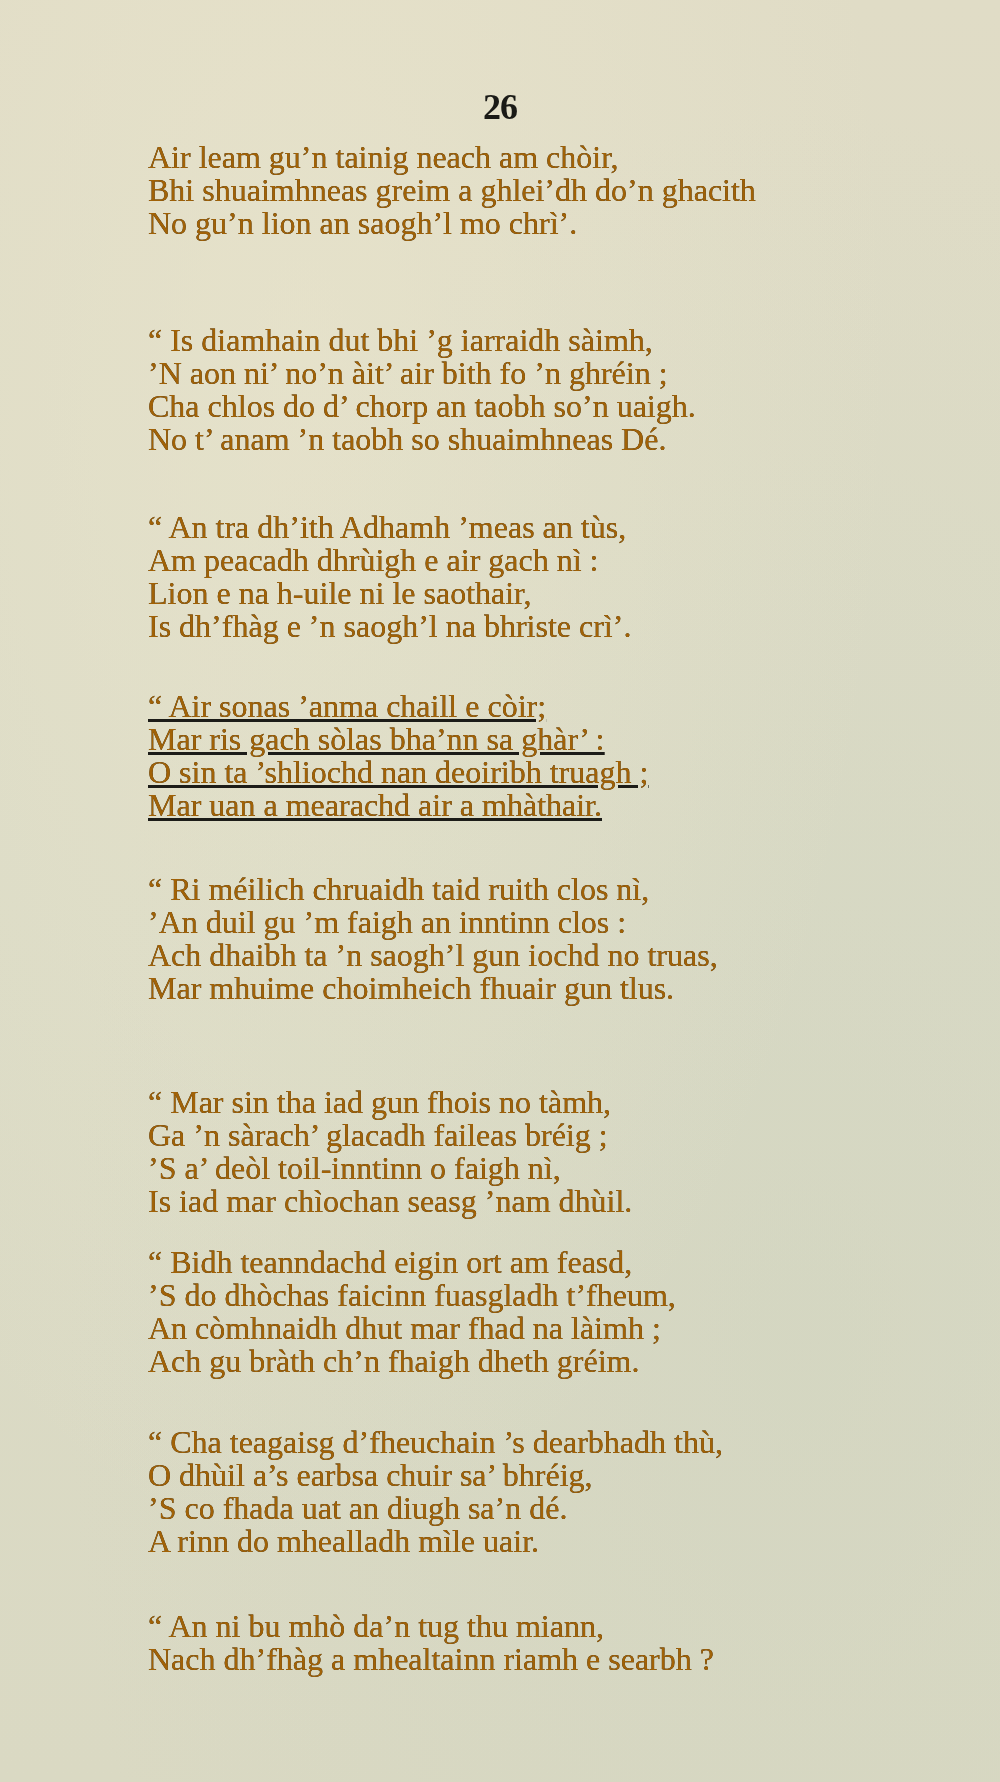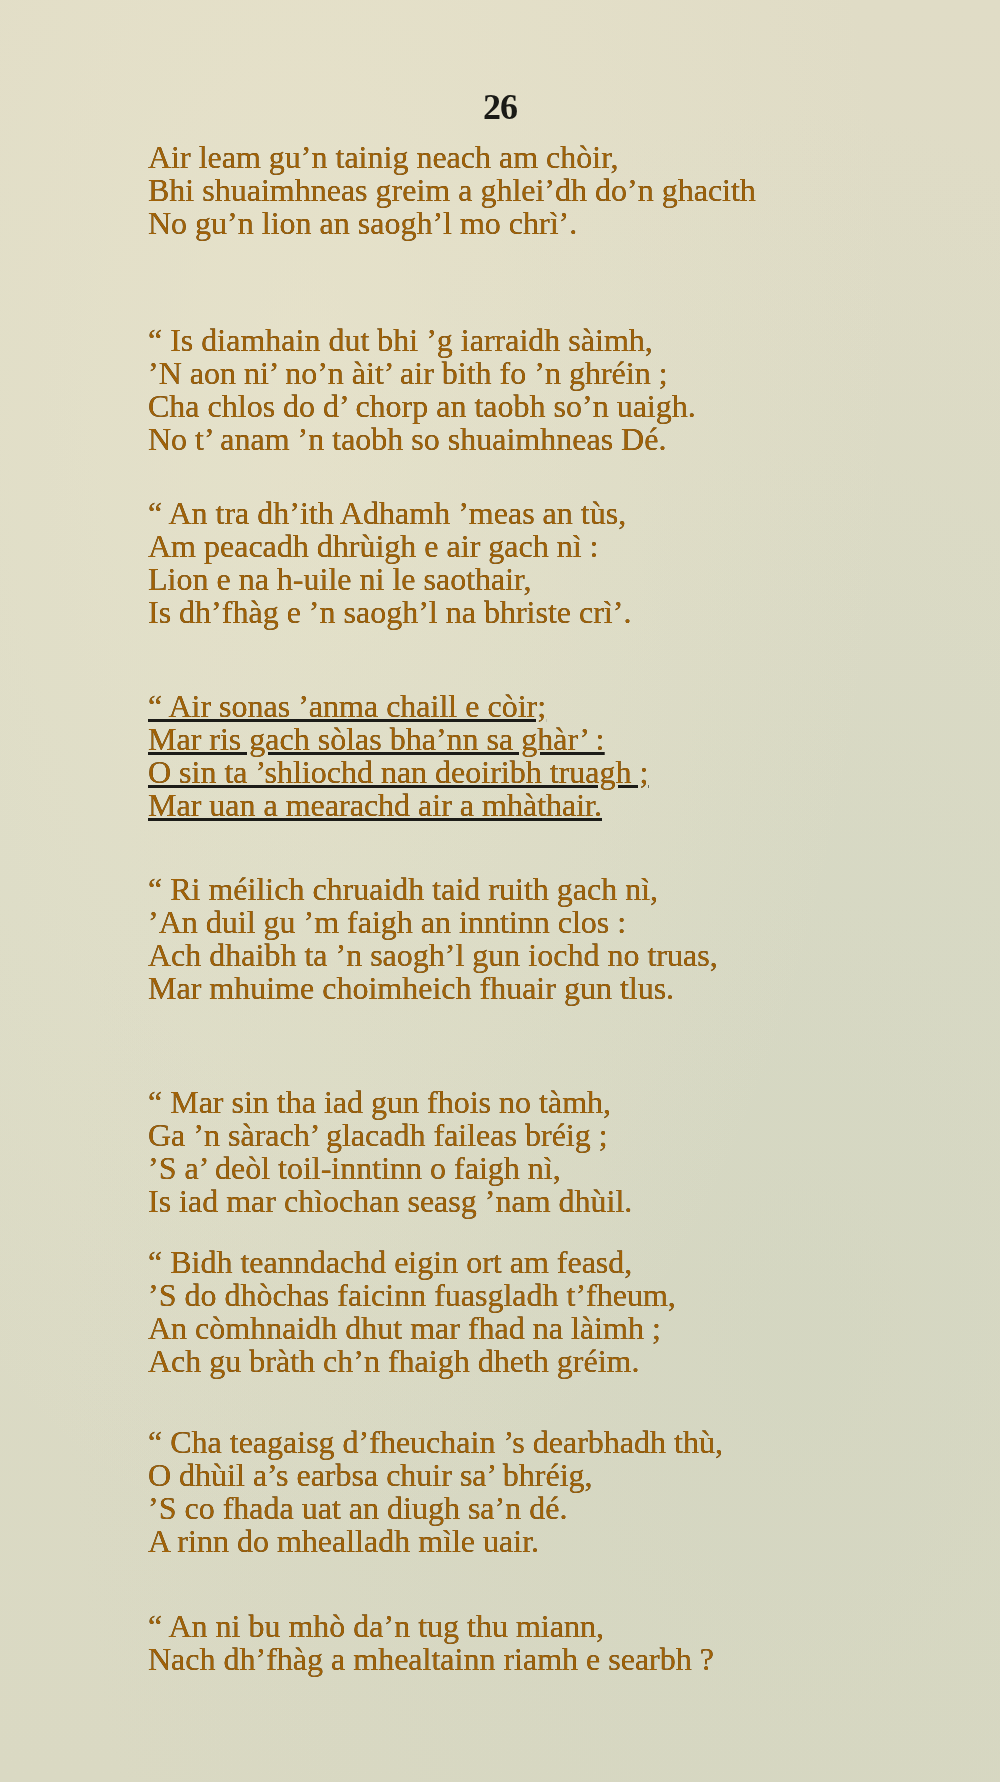--- a/index.html
+++ b/index.html
@@ -67,36 +67,36 @@
     <span class="line">No gu’n lion an saogh’l mo chrì’.</span>
   </div>
 
   <div class="stanza" style="top:324px;">
     <span class="line">“ Is diamhain dut bhi ’g iarraidh sàimh,</span>
     <span class="line">’N aon ni’ no’n àit’ air bith fo ’n ghréin ;</span>
     <span class="line">Cha chlos do d’ chorp an taobh so’n uaigh.</span>
     <span class="line">No t’ anam ’n taobh so shuaimhneas Dé.</span>
   </div>
 
-  <div class="stanza" style="top:497px;">
+  <div class="stanza" style="top:511px;">
     <span class="line">“ An tra dh’ith Adhamh ’meas an tùs,</span>
     <span class="line">Am peacadh dhrùigh e air gach nì :</span>
     <span class="line">Lion e na h-uile ni le saothair,</span>
     <span class="line">Is dh’fhàg e ’n saogh’l na bhriste crì’.</span>
   </div>
 
   <div class="stanza" style="top:690px;text-decoration:underline;">
     <span class="line">“ Air sonas ’anma chaill e còir;</span>
     <span class="line">Mar ris gach sòlas bha’nn sa ghàr’ :</span>
     <span class="line">O sin ta ’shliochd nan deoiribh truagh ;</span>
     <span class="line">Mar uan a mearachd air a mhàthair.</span>
   </div>
 
   <div class="stanza" style="top:873px;">
-    <span class="line">“ Ri méilich chruaidh taid ruith gach nì,</span>
+    <span class="line">“ Ri méilich chruaidh taid ruith clos nì,</span>
     <span class="line">’An duil gu ’m faigh an inntinn clos :</span>
     <span class="line">Ach dhaibh ta ’n saogh’l gun iochd no truas,</span>
     <span class="line">Mar mhuime choimheich fhuair gun tlus.</span>
   </div>
 
   <div class="stanza" style="top:1086px;">
     <span class="line">“ Mar sin tha iad gun fhois no tàmh,</span>
     <span class="line">Ga ’n sàrach’ glacadh faileas bréig ;</span>
     <span class="line">’S a’ deòl toil-inntinn o faigh nì,</span>
     <span class="line">Is iad mar chìochan seasg ’nam dhùil.</span>

